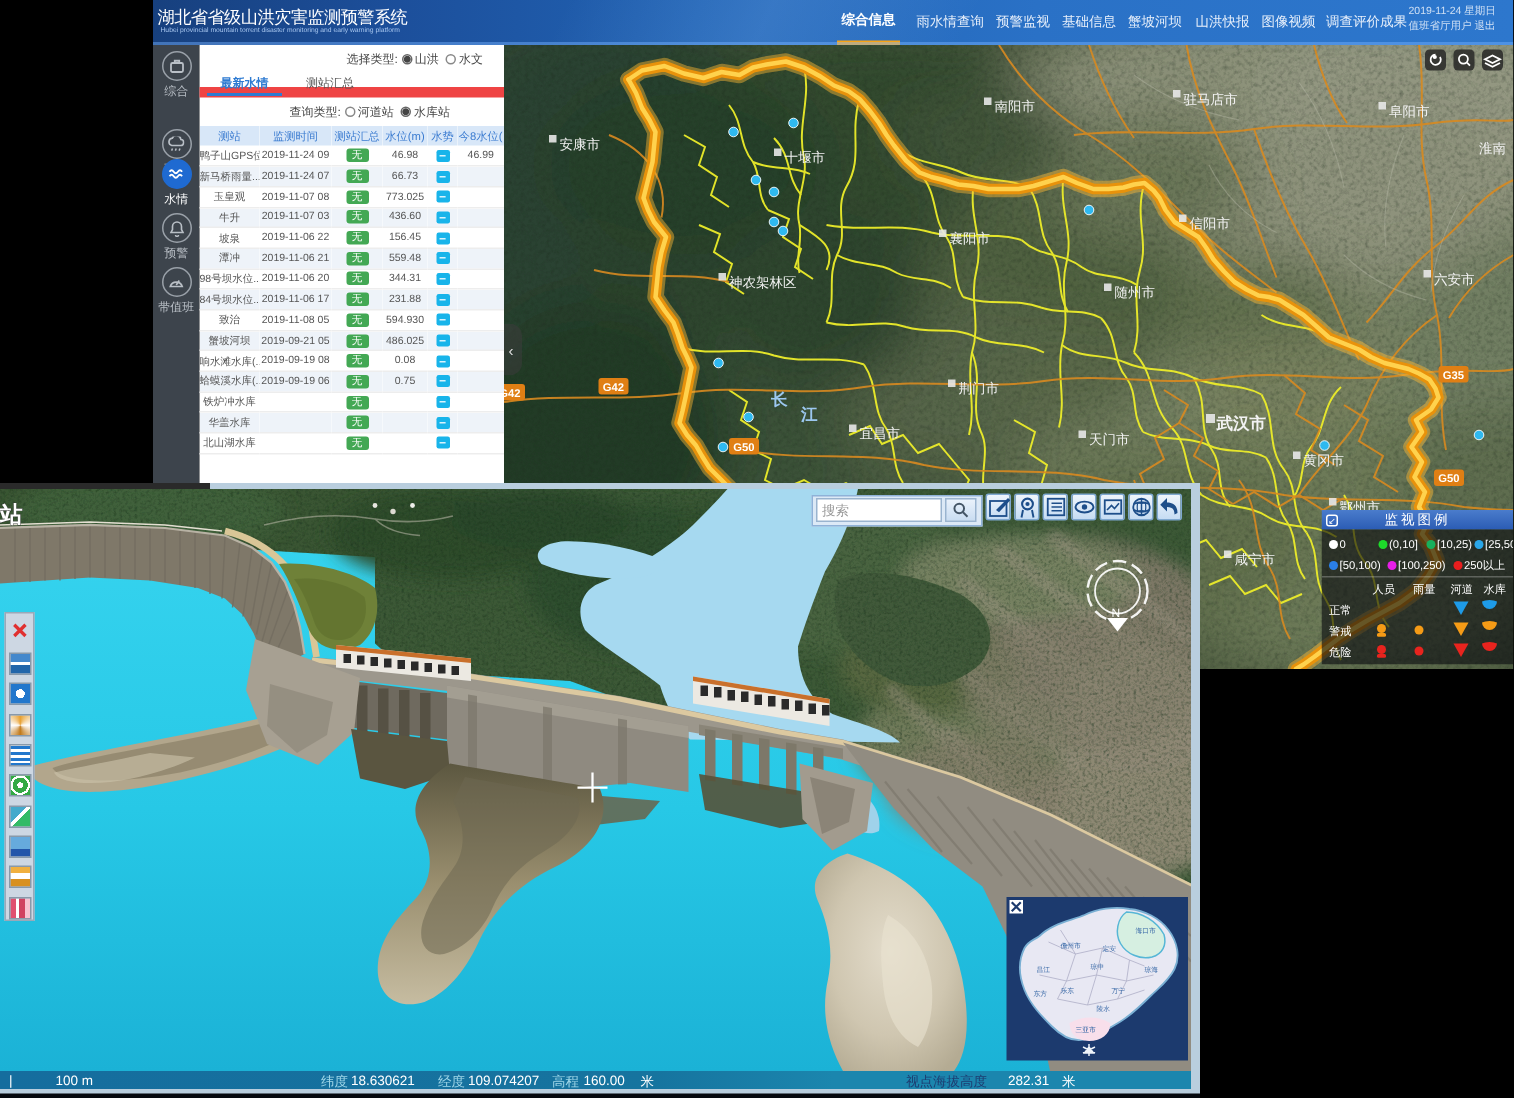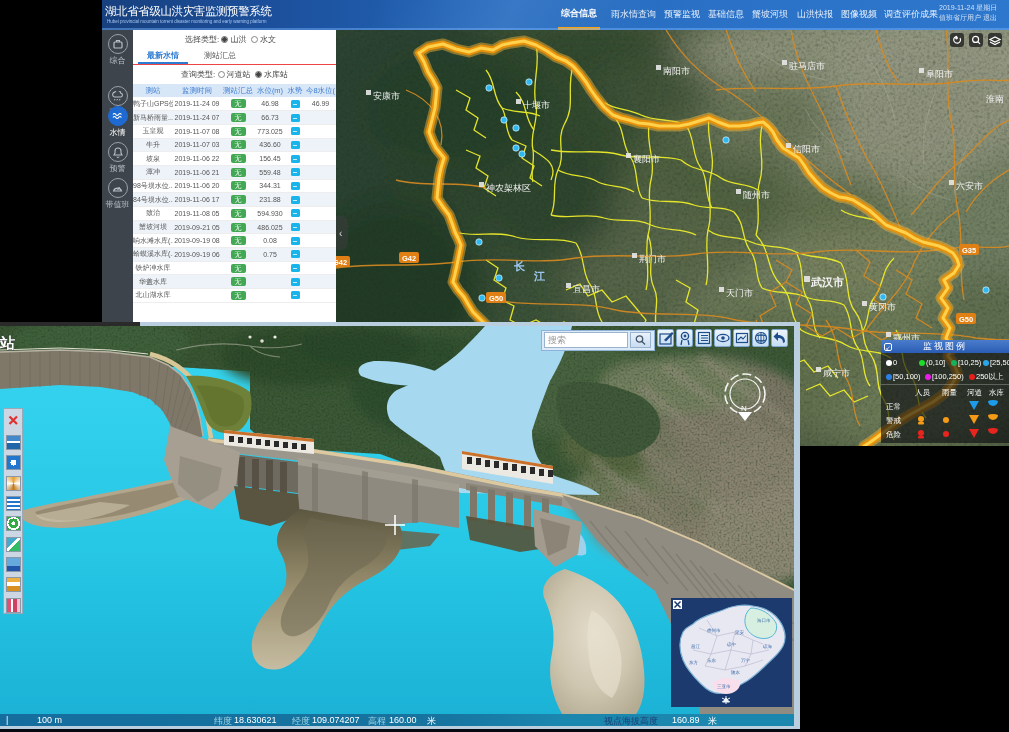--- a/index.html
+++ b/index.html
@@ -22,25 +22,25 @@
 
 
 #sidebar{left:102px;top:30px;width:31px;height:292px;background:#3d444c;}
 .sbi{position:absolute;left:0;width:31px;text-align:center;color:#b9bfc6;font-size:8px;}
 .sbi .ic{margin:0 auto 1px;width:20px;height:20px;border:1.5px solid #9aa1a9;border-radius:50%;padding-top:4px;}
 .sbi.on{color:#fff;}
 .sbi.on .ic{background:#1f6ad1;border-color:#1f6ad1;color:#fff;}
 
 
 #panel{left:133px;top:30px;width:203px;height:292px;background:#fff;font-size:9px;color:#333;}
-#selrow{position:absolute;left:4px;top:0;width:100%;height:19px;line-height:19px;text-align:left;color:#444;font-size:8px;padding-left:48px;}
-#tabs{position:absolute;left:0;top:19px;width:100%;height:16px;border-bottom:1px solid #ef4444;}
+#selrow{position:absolute;left:18px;top:0;width:100%;height:19px;line-height:19px;text-align:center;color:#444;font-size:8px;padding-left:48px;}
+#tabs{position:absolute;left:0;top:19px;width:100%;height:16px;border-bottom:7px solid #ef4444;}
 #tab1{position:absolute;left:5px;top:0;width:50px;text-align:center;color:#2e7bd2;font-weight:bold;border-bottom:2px solid #2e7bd2;height:15px;line-height:14px;font-size:8px;}
 #tab2{position:absolute;left:62px;top:0;width:50px;text-align:center;color:#555;height:15px;line-height:14px;font-size:8px;}
-#qrow{position:absolute;left:0;top:37px;width:100%;height:16px;line-height:16px;text-align:center;color:#444;font-size:8px;}
+#qrow{position:absolute;left:12px;top:37px;width:100%;height:16px;line-height:16px;text-align:center;color:#444;font-size:8px;}
 .rdo{display:inline-block;width:7px;height:7px;border:1px solid #888;border-radius:50%;vertical-align:-1px;background:#fff;margin-right:2px;}
 .rdo.sel{border-color:#666;background:radial-gradient(circle,#444 0 2px,#fff 2.6px);}
 table#tbl{position:absolute;left:0;top:54px;width:203px;border-collapse:collapse;table-layout:fixed;font-size:7px;}
 #tbl th{background:#d8e7f8;color:#3a7bd0;font-weight:normal;height:13px;padding:0;font-size:7.5px;white-space:nowrap;overflow:hidden;}
 #tbl td{height:13.7px;padding:0;text-align:center;color:#555;border-bottom:1px solid #ededed;overflow:hidden;white-space:nowrap;font-size:7px;}
 #tbl tr.alt td{background:#eef3f9;}
 .badge{display:inline-block;width:15px;height:9px;background:#43a854;border-radius:2px;color:#fff;font-size:7px;line-height:9px;vertical-align:1px;}
 .wicon{display:inline-block;width:9px;height:8px;background:#18b4ea;border-radius:1.5px;color:#fff;font-size:8px;line-height:7px;font-weight:bold;}
 
 
@@ -801,18 +801,18 @@
       <span style="left:6px;">|</span>
       <span style="left:37px;">100 m</span>
       <span class="lbl" style="left:214px;">纬度</span>
         <span style="left:234px;">18.630621</span>
       <span class="lbl" style="left:292px;">经度</span>
         <span style="left:312px;">109.074207</span>
       <span class="lbl" style="left:368px;">高程</span>
         <span style="left:389px;">160.00</span>
         <span style="left:427px;">米</span>
       <span style="left:604px;color:#1d3d71;">视点海拔高度</span>
-        <span style="left:672px;">160.89</span>
+        <span style="left:672px;">282.31</span>
         <span style="left:708px;">米</span>
     </div>
   </div>
 
 </div>
 
 </body></html>

